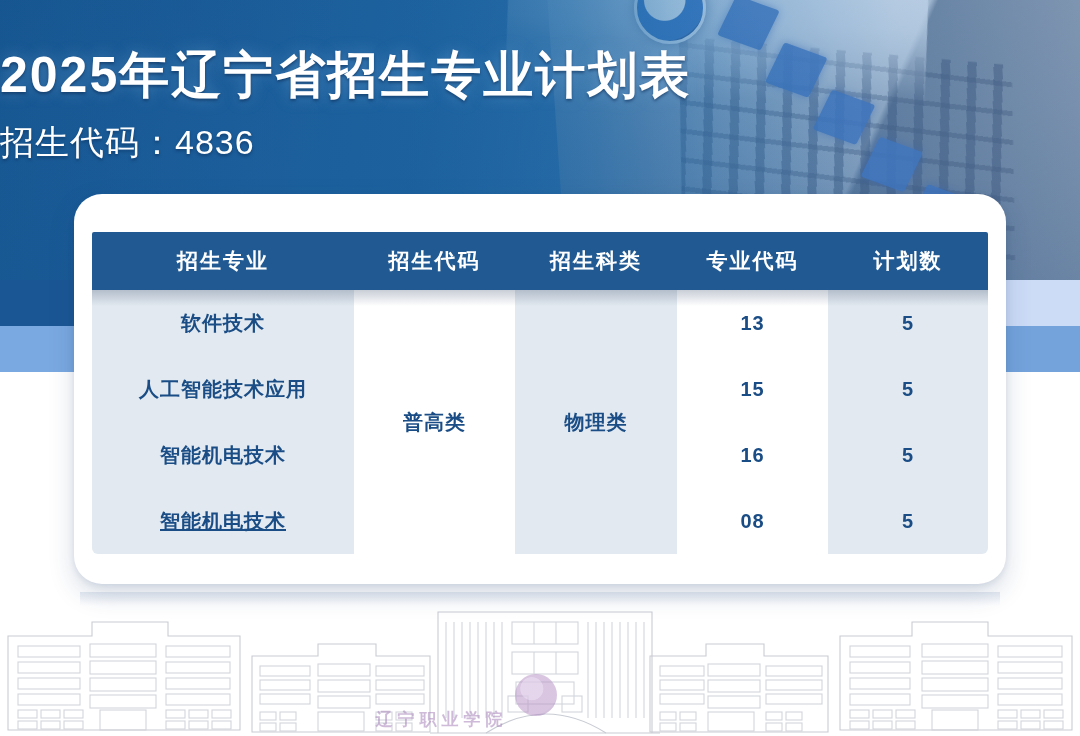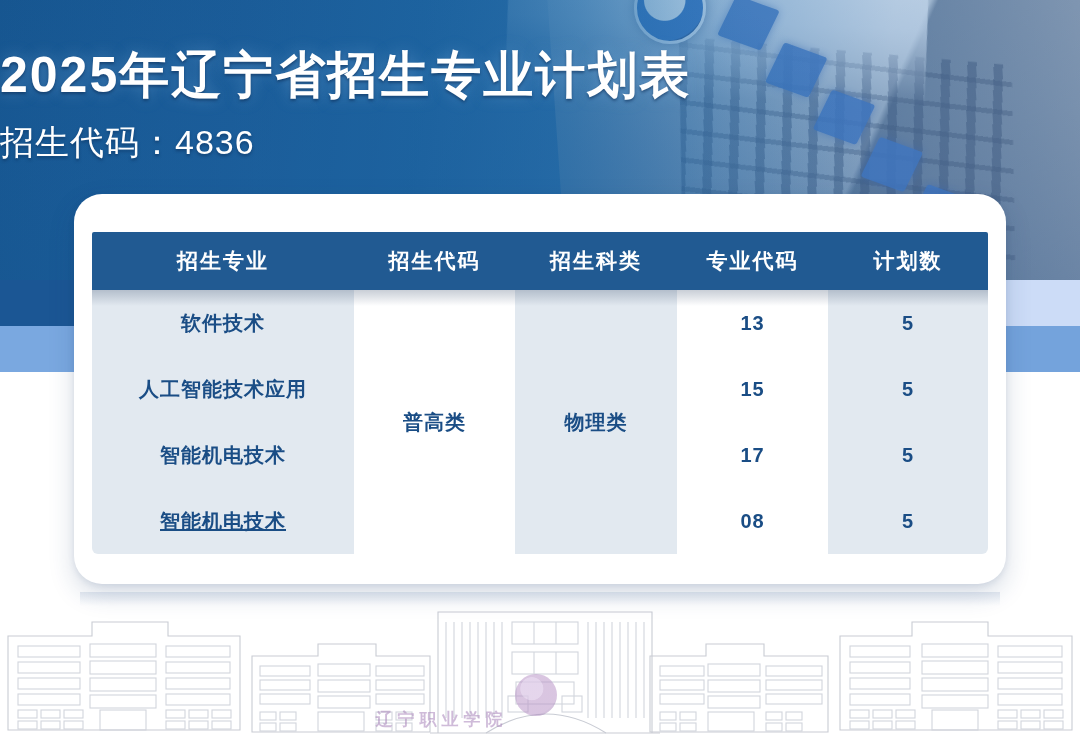--- a/index.html
+++ b/index.html
@@ -310,21 +310,21 @@
           <td class="col-plain">13</td>
           <td class="col-tint">5</td>
         </tr>
         <tr>
           <td class="col-tint">人工智能技术应用</td>
           <td class="col-plain">15</td>
           <td class="col-tint">5</td>
         </tr>
         <tr>
           <td class="col-tint">智能机电技术</td>
-          <td class="col-plain">17</td>
+          <td class="col-plain">16</td>
           <td class="col-tint">5</td>
         </tr>
         <tr>
           <td class="col-tint">智能机电技术</td>
           <td class="col-plain">08</td>
           <td class="col-tint">5</td>
         </tr>
       </tbody>
     </table>
     <div class="header-shadow"></div>

